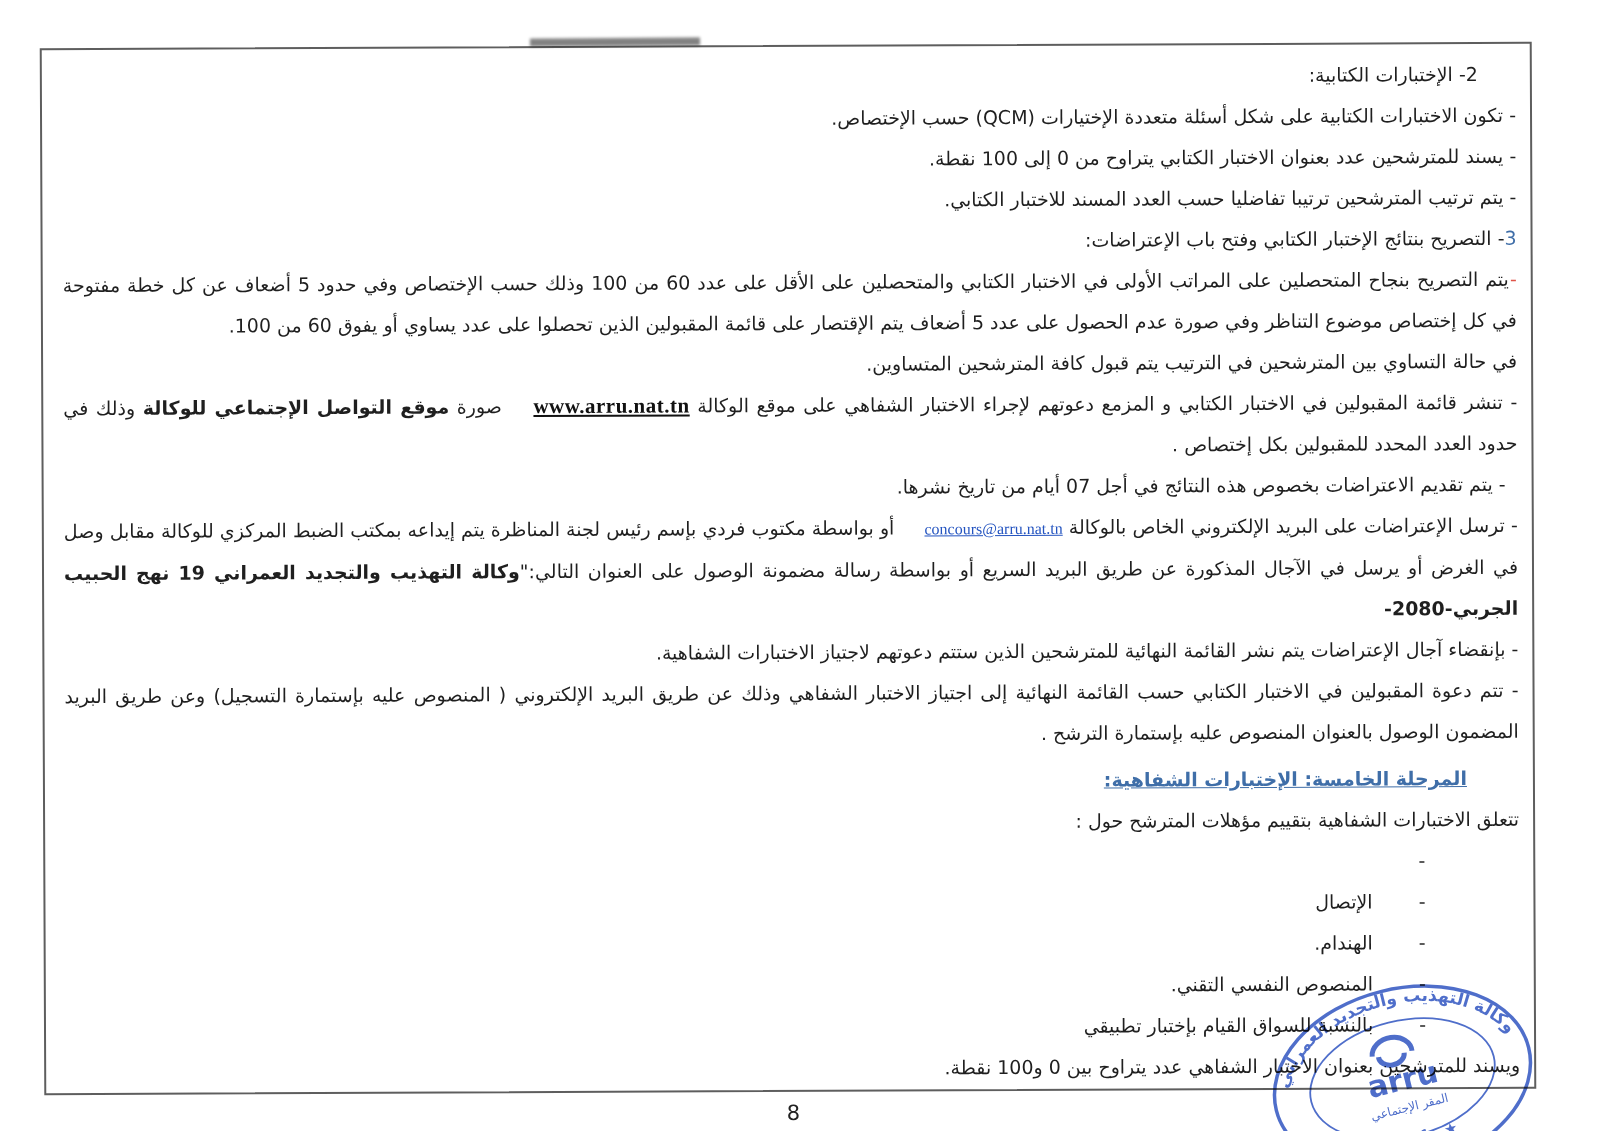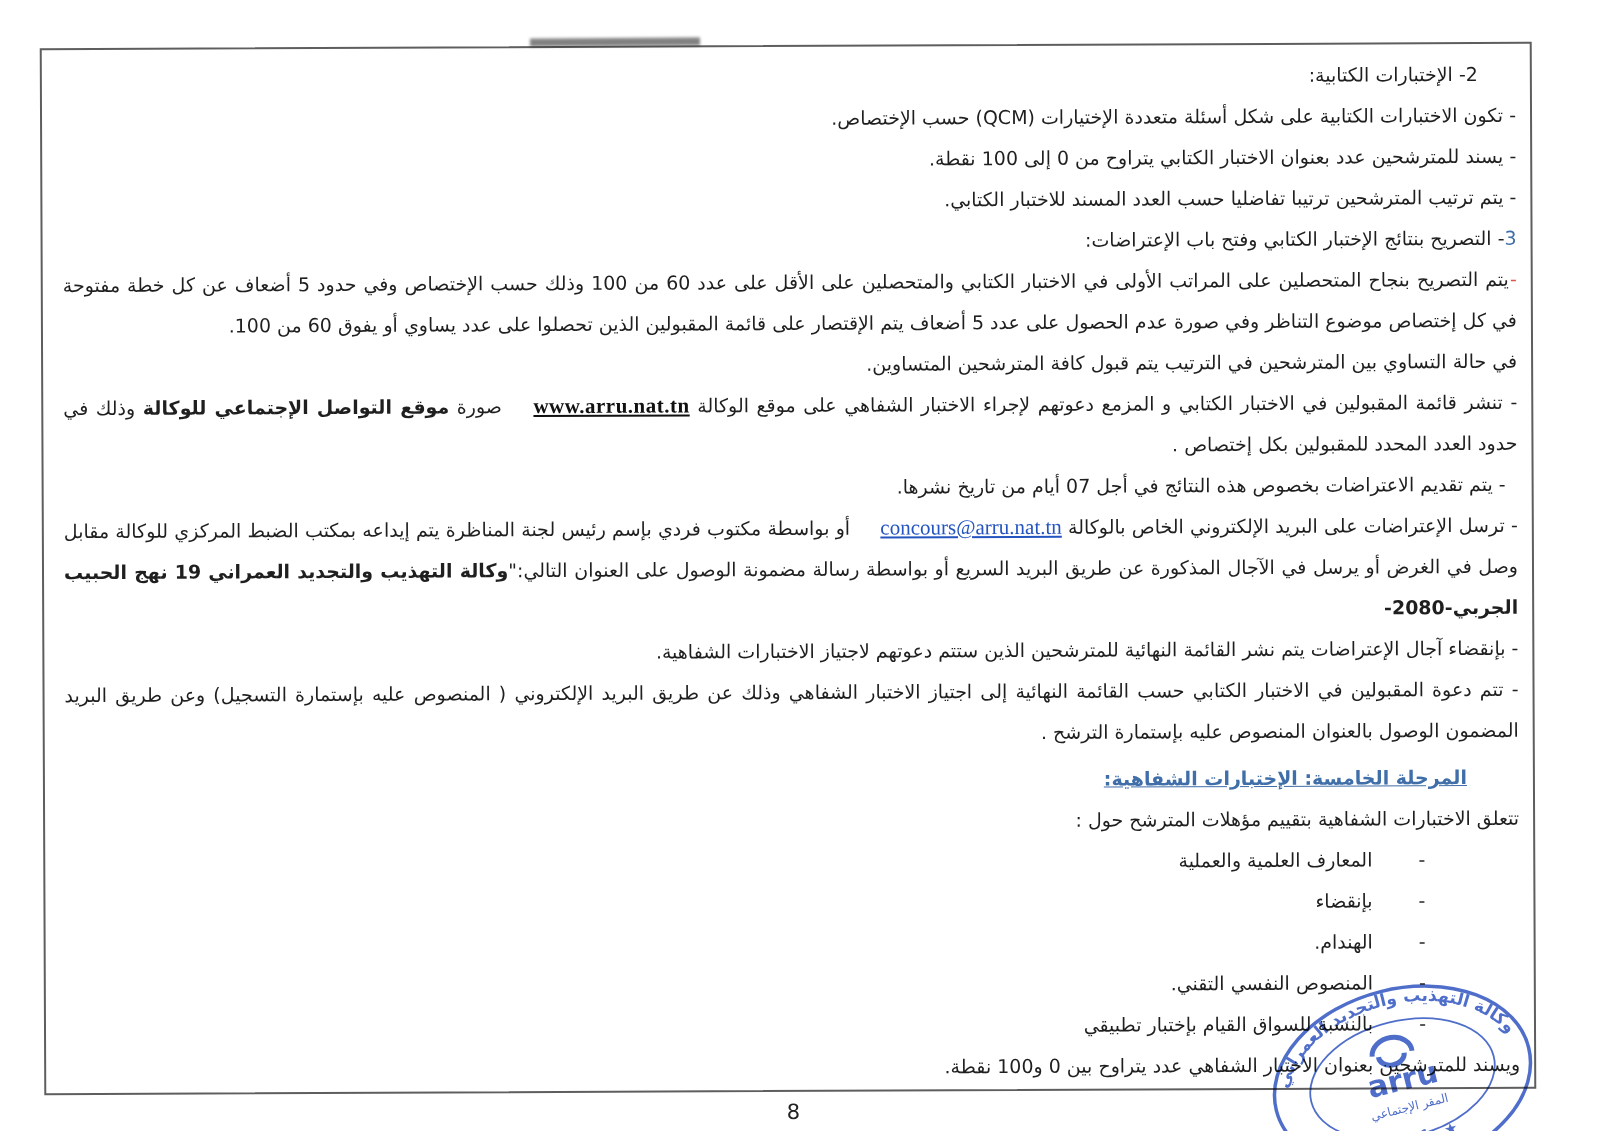--- a/index.html
+++ b/index.html
@@ -38,21 +38,21 @@
   }
   .bold{font-weight:bold;}
   a{cursor:pointer;margin-left:24px;}
   .site{
     font-family:"Liberation Serif","DejaVu Serif",serif;
     font-weight:bold;color:#111;text-decoration:underline;
     font-size:21px;letter-spacing:.5px;
   }
   .email{
     font-family:"Liberation Serif","DejaVu Serif",serif;
-    color:#2454c0;text-decoration:underline;font-size:21px;
+    color:#2454c0;text-decoration:underline;font-size:16px;
   }
   .li{display:flex;gap:46px;padding-right:94px;}
   .li .dash{flex:0 0 auto;}
   .pagenum{
     text-align:center;font-size:21px;color:#222;margin-top:4px;
     font-family:"DejaVu Sans",sans-serif;
   }
   .stamp{
     position:absolute;left:1252px;top:972px;z-index:5;
     mix-blend-mode:multiply;opacity:.92;
@@ -87,25 +87,24 @@
     <p>- بإنقضاء آجال الإعتراضات يتم نشر القائمة النهائية للمترشحين الذين ستتم دعوتهم لاجتياز الاختبارات الشفاهية.</p>
 
     <p class="just">- تتم دعوة المقبولين في الاختبار الكتابي حسب القائمة النهائية إلى اجتياز الاختبار الشفاهي وذلك عن طريق البريد الإلكتروني ( المنصوص عليه بإستمارة التسجيل) وعن طريق البريد المضمون الوصول بالعنوان المنصوص عليه بإستمارة الترشح .</p>
 
     <p class="oral-h">المرحلة الخامسة: الإختبارات الشفاهية:</p>
 
     <p>تتعلق الاختبارات الشفاهية بتقييم مؤهلات المترشح حول :</p>
 
     <div class="li">
         <span class="dash">-</span>
-        <span>المعارف العلمية والعملية</span>
       </div>
     <div class="li">
         <span class="dash">-</span>
-        <span>بإنقضاء</span>
+        <span>الإتصال</span>
       </div>
     <div class="li">
         <span class="dash">-</span>
         <span>الهندام.</span>
       </div>
     <div class="li">
         <span class="dash">-</span>
         <span>المنصوص النفسي التقني.</span>
       </div>
     <div class="li">

